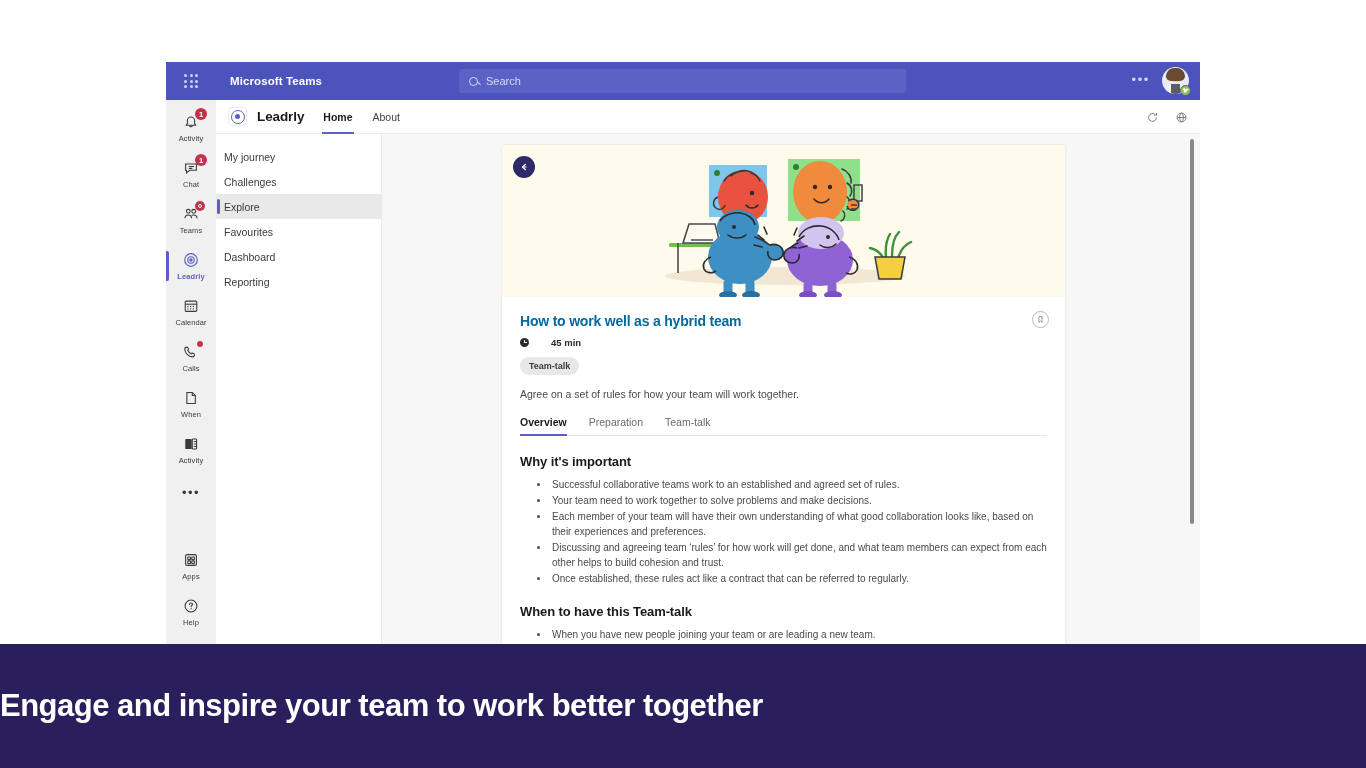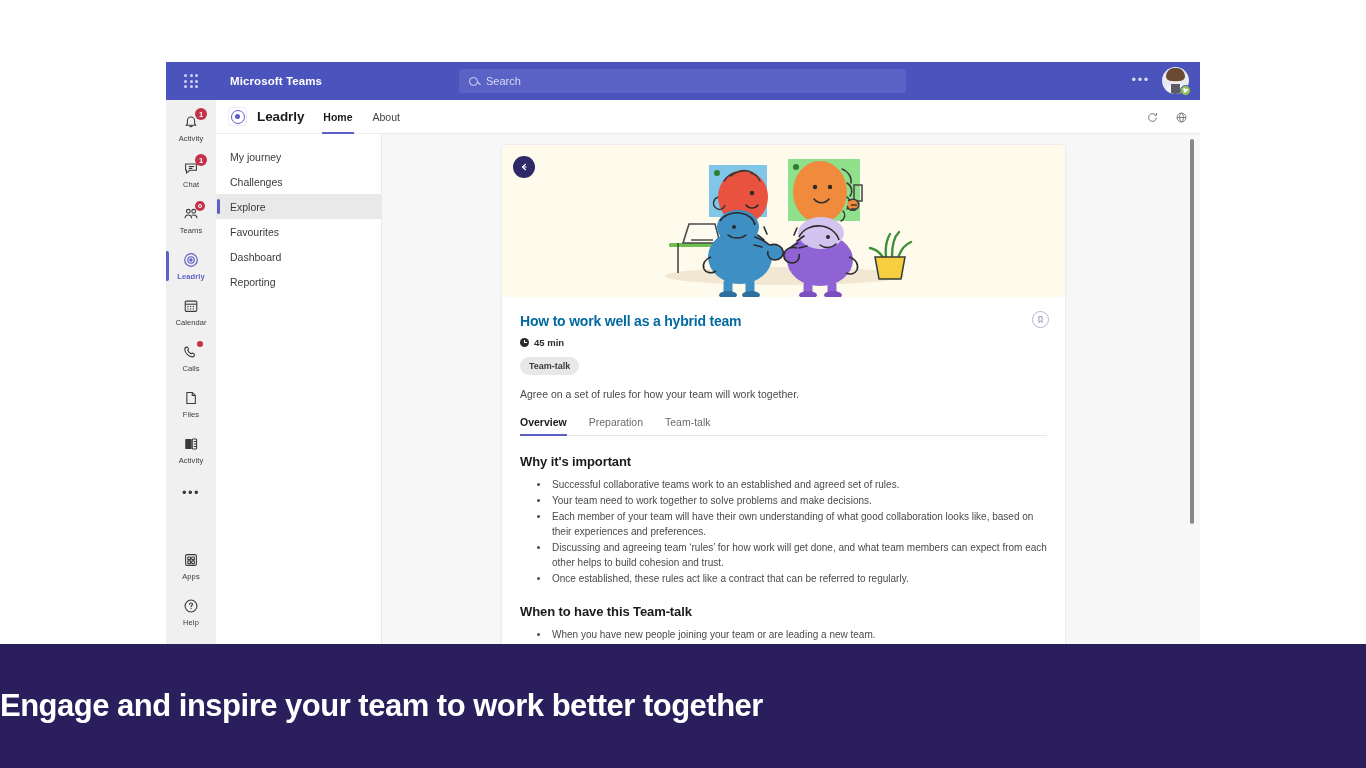--- a/index.html
+++ b/index.html
@@ -127,21 +127,21 @@
   #app-header-icons { position: absolute; right: 12px; display: flex; gap: 16px; align-items: center; }
   .hdr-ico { width: 13px; height: 13px; color: #616161; }
 
   
   #app-main { flex: 1; display: flex; min-height: 0; }
   #nav {
     width: 166px; flex: none; background: #ffffff; border-right: 1px solid #ebe9e7;
     padding-top: 10px;
   }
   .nav-item {
-    height: 25px; display: flex; align-items: center; padding-left: 14px;
+    height: 25px; display: flex; align-items: center; padding-left: 8px;
     font-size: 10.5px; color: #3a3a3a; position: relative; margin-bottom: 0;
   }
   .nav-item.active { background: #e9e9ea; }
   .nav-item.active::before {
     content: ""; position: absolute; left: 1px; top: 5px; width: 2.5px; height: 15px;
     background: #5b5fc7; border-radius: 2px;
   }
 
   #content-scroll {
     flex: 1; background: #f7f7f8; position: relative; overflow: hidden; min-width: 0;
@@ -156,21 +156,21 @@
   
   #hero { position: relative; height: 152px; background: #fefbec; overflow: hidden; }
   #back-btn {
     position: absolute; left: 11px; top: 11px; width: 22px; height: 22px;
     border-radius: 50%; background: #2e2a68; display: flex; align-items: center; justify-content: center;
   }
 
   
   #card-body { padding: 16px 18px 14px 18px; position: relative; }
   #course-title { font-size: 14px; font-weight: bold; color: #0369a1; letter-spacing: -.2px; }
-  #duration-row { display: flex; align-items: center; gap: 5px; margin-top: 8px; }
+  #duration-row { display: flex; align-items: center; gap: 22px; margin-top: 8px; }
   .clock { width: 9px; height: 9px; border-radius: 50%; background: #2b2b2b; position: relative; flex: none; }
   .clock::after { content: ""; position: absolute; left: 4px; top: 2px; width: 1px; height: 3px; background: #fefbec; }
   .clock::before { content: ""; position: absolute; left: 4px; top: 4.3px; width: 2.6px; height: 1px; background: #fefbec; }
   #duration-text { font-size: 9.5px; font-weight: bold; color: #2b2b2b; }
   #tag {
     display: inline-block; margin-top: 9px; background: #e8e8ea; color: #3a3a3a;
     font-size: 9px; font-weight: bold; padding: 4px 9px; border-radius: 9px;
   }
   #course-desc { margin-top: 13px; font-size: 10.5px; color: #4a4a4a; }
   #bookmark-btn {
@@ -322,21 +322,21 @@
           <div class="rail-label">Calls</div>
         </div>
 
         <div class="rail-item">
           <div class="rail-ico">
             <svg viewBox="0 0 20 20" width="18" height="18" fill="none" stroke="#3b3a39" stroke-width="1.2">
               <path d="M5.4 3.8h6l3.4 3.4v9H5.4z"></path>
                 <path d="M11.4 3.8v3.4h3.4"></path>
             </svg>
           </div>
-          <div class="rail-label">Files</div>
+          <div class="rail-label">When</div>
         </div>
 
         <div class="rail-item">
           <div class="rail-ico">
             <svg viewBox="0 0 20 20" width="18" height="18" fill="none" stroke="#3b3a39" stroke-width="1.2">
               <rect x="3.6" y="4.4" width="7.2" height="11.2" fill="#3b3a39" stroke="none" rx="1"></rect>
               <rect x="11.4" y="4.4" width="4.8" height="11.2" rx="1"></rect>
               <path d="M13 7.2h3.2M13 10h3.2M13 12.8h3.2"></path>
             </svg>
           </div>

